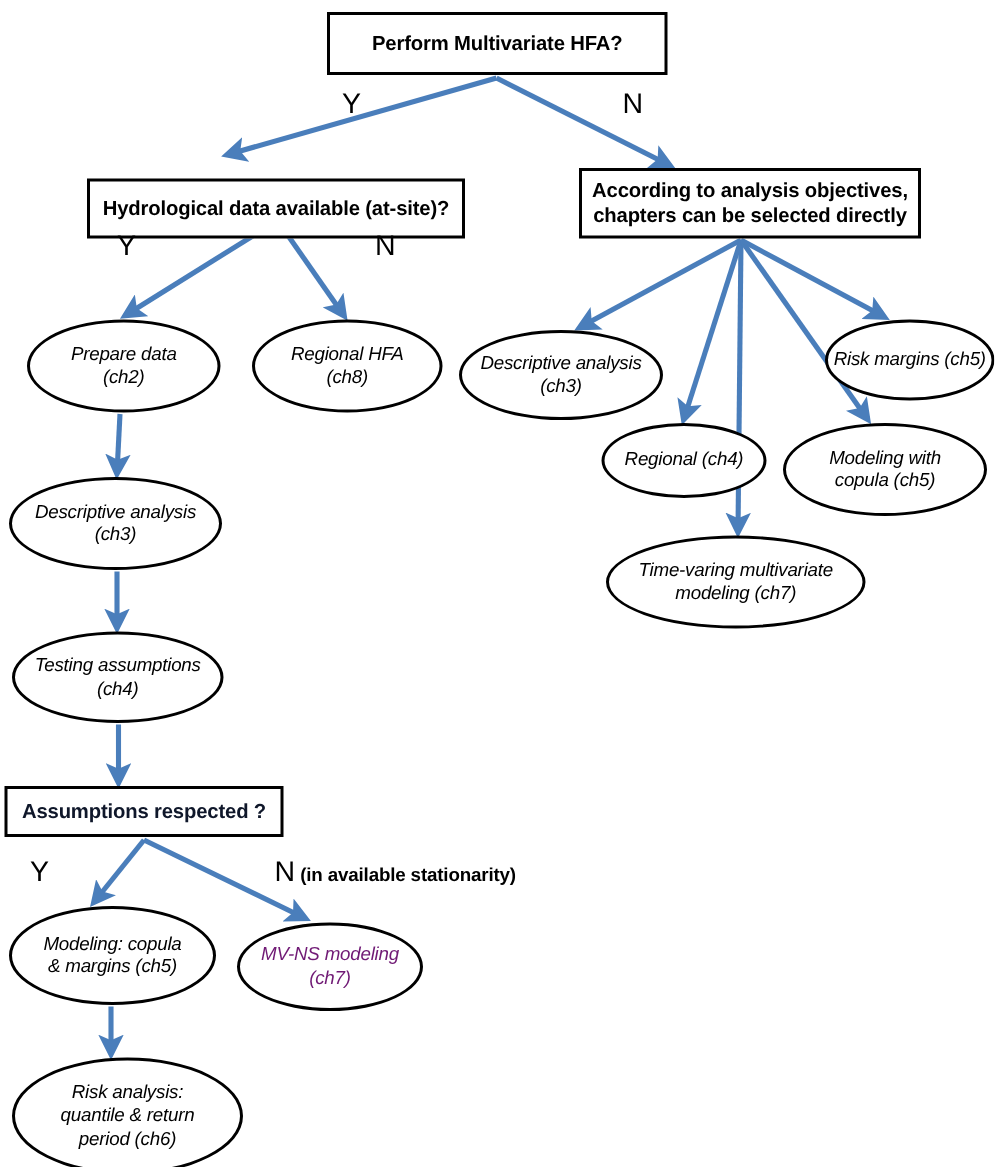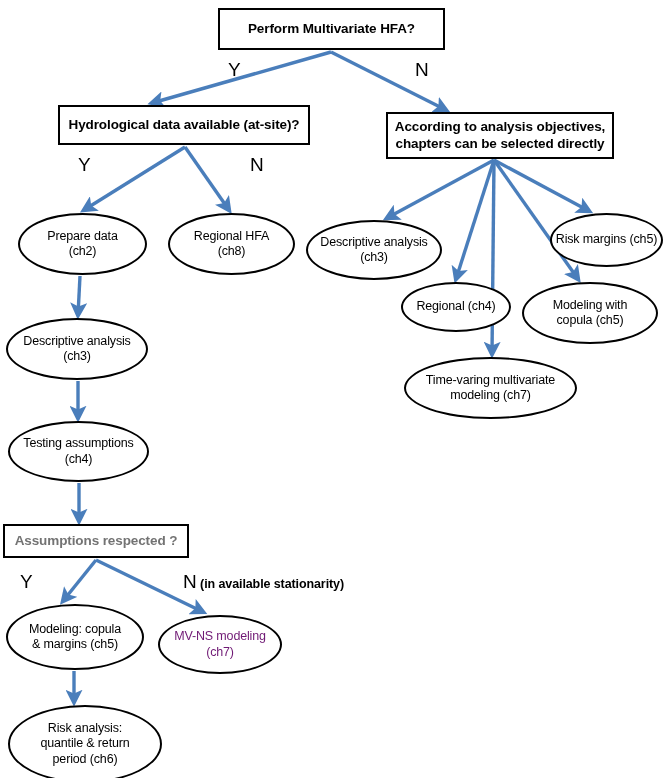--- a/index.html
+++ b/index.html
@@ -44,20 +44,21 @@
     font-size: 13.5px;
     letter-spacing: -0.1px;
   }
   .node.ellipse {
     border: 2.5px solid #000000;
     background: #ffffff;
     border-radius: 50%;
     font-weight: normal;
     font-size: 12.5px;
     letter-spacing: -0.15px;
+    font-style: italic;
   }
   .branch-label {
     position: absolute;
     color: #000000;
     font-size: 19px;
     font-weight: normal;
     line-height: 1;
     z-index: 3;
     white-space: nowrap;
   }
@@ -90,32 +91,32 @@
       <line x1="74" y1="671" x2="74" y2="702" stroke="#4A7EBB" stroke-width="3.4" marker-end="url(#arrowhead)"></line>
       <line x1="494" y1="160" x2="387" y2="218" stroke="#4A7EBB" stroke-width="3.4" marker-end="url(#arrowhead)"></line>
       <line x1="494" y1="160" x2="456" y2="279" stroke="#4A7EBB" stroke-width="3.4" marker-end="url(#arrowhead)"></line>
       <line x1="494" y1="160" x2="492" y2="354" stroke="#4A7EBB" stroke-width="3.4" marker-end="url(#arrowhead)"></line>
       <line x1="494" y1="160" x2="578" y2="279" stroke="#4A7EBB" stroke-width="3.4" marker-end="url(#arrowhead)"></line>
       <line x1="494" y1="160" x2="589" y2="211" stroke="#4A7EBB" stroke-width="3.4" marker-end="url(#arrowhead)"></line>
     </svg>
 
   <div id="node-layer">
       <div class="node rect" style="left: 218px; top: 8px; width: 227px; height: 42px; border-color: rgb(0, 0, 0); background: rgb(255, 255, 255); color: rgb(0, 0, 0);"><span>Perform Multivariate HFA?</span></div>
-      <div class="node rect" style="left: 58px; top: 105px; width: 252px; height: 40px; border-color: rgb(0, 0, 0); background: rgb(255, 255, 255); color: rgb(0, 0, 0);"><span>Hydrological data available (at-site)?</span></div>
+      <div class="node rect" style="left: 58px; top: 119px; width: 252px; height: 40px; border-color: rgb(0, 0, 0); background: rgb(255, 255, 255); color: rgb(0, 0, 0);"><span>Hydrological data available (at-site)?</span></div>
       <div class="node rect" style="left: 386px; top: 112px; width: 228px; height: 47px; border-color: rgb(0, 0, 0); background: rgb(255, 255, 255); color: rgb(0, 0, 0);"><span>According to analysis objectives,
 chapters can be selected directly</span></div>
       <div class="node ellipse" style="left: 18px; top: 213px; width: 129px; height: 62px; border-color: rgb(0, 0, 0); background: rgb(255, 255, 255); color: rgb(0, 0, 0);"><span>Prepare data
 (ch2)</span></div>
       <div class="node ellipse" style="left: 168px; top: 213px; width: 127px; height: 62px; border-color: rgb(0, 0, 0); background: rgb(255, 255, 255); color: rgb(0, 0, 0);"><span>Regional HFA
 (ch8)</span></div>
       <div class="node ellipse" style="left: 6px; top: 318px; width: 142px; height: 62px; border-color: rgb(0, 0, 0); background: rgb(255, 255, 255); color: rgb(0, 0, 0);"><span>Descriptive analysis
 (ch3)</span></div>
       <div class="node ellipse" style="left: 8px; top: 421px; width: 141px; height: 61px; border-color: rgb(0, 0, 0); background: rgb(255, 255, 255); color: rgb(0, 0, 0);"><span>Testing assumptions
 (ch4)</span></div>
-      <div class="node rect" style="left: 3px; top: 524px; width: 186px; height: 34px; border-color: rgb(0, 0, 0); background: rgb(255, 255, 255); color: #737373;"><span>Assumptions respected ?</span></div>
+      <div class="node rect" style="left: 3px; top: 524px; width: 186px; height: 34px; border-color: rgb(0, 0, 0); background: rgb(255, 255, 255); color: #0f172a;"><span>Assumptions respected ?</span></div>
       <div class="node ellipse" style="left: 6px; top: 604px; width: 138px; height: 66px; border-color: rgb(0, 0, 0); background: rgb(255, 255, 255); color: rgb(0, 0, 0);"><span>Modeling: copula
 &amp; margins (ch5)</span></div>
       <div class="node ellipse" style="left: 158px; top: 615px; width: 124px; height: 59px; border-color: rgb(0, 0, 0); background: rgb(255, 255, 255); color: #701a75;"><span>MV-NS modeling
 (ch7)</span></div>
       <div class="node ellipse" style="left: 8px; top: 705px; width: 154px; height: 78px; border-color: rgb(0, 0, 0); background: rgb(255, 255, 255); color: rgb(0, 0, 0);"><span>Risk analysis:
 quantile &amp; return
 period (ch6)</span></div>
       <div class="node ellipse" style="left: 306px; top: 220px; width: 136px; height: 60px; border-color: rgb(0, 0, 0); background: rgb(255, 255, 255); color: rgb(0, 0, 0);"><span>Descriptive analysis
 (ch3)</span></div>
       <div class="node ellipse" style="left: 401px; top: 282px; width: 110px; height: 50px; border-color: rgb(0, 0, 0); background: rgb(255, 255, 255); color: rgb(0, 0, 0);"><span>Regional (ch4)</span></div>

